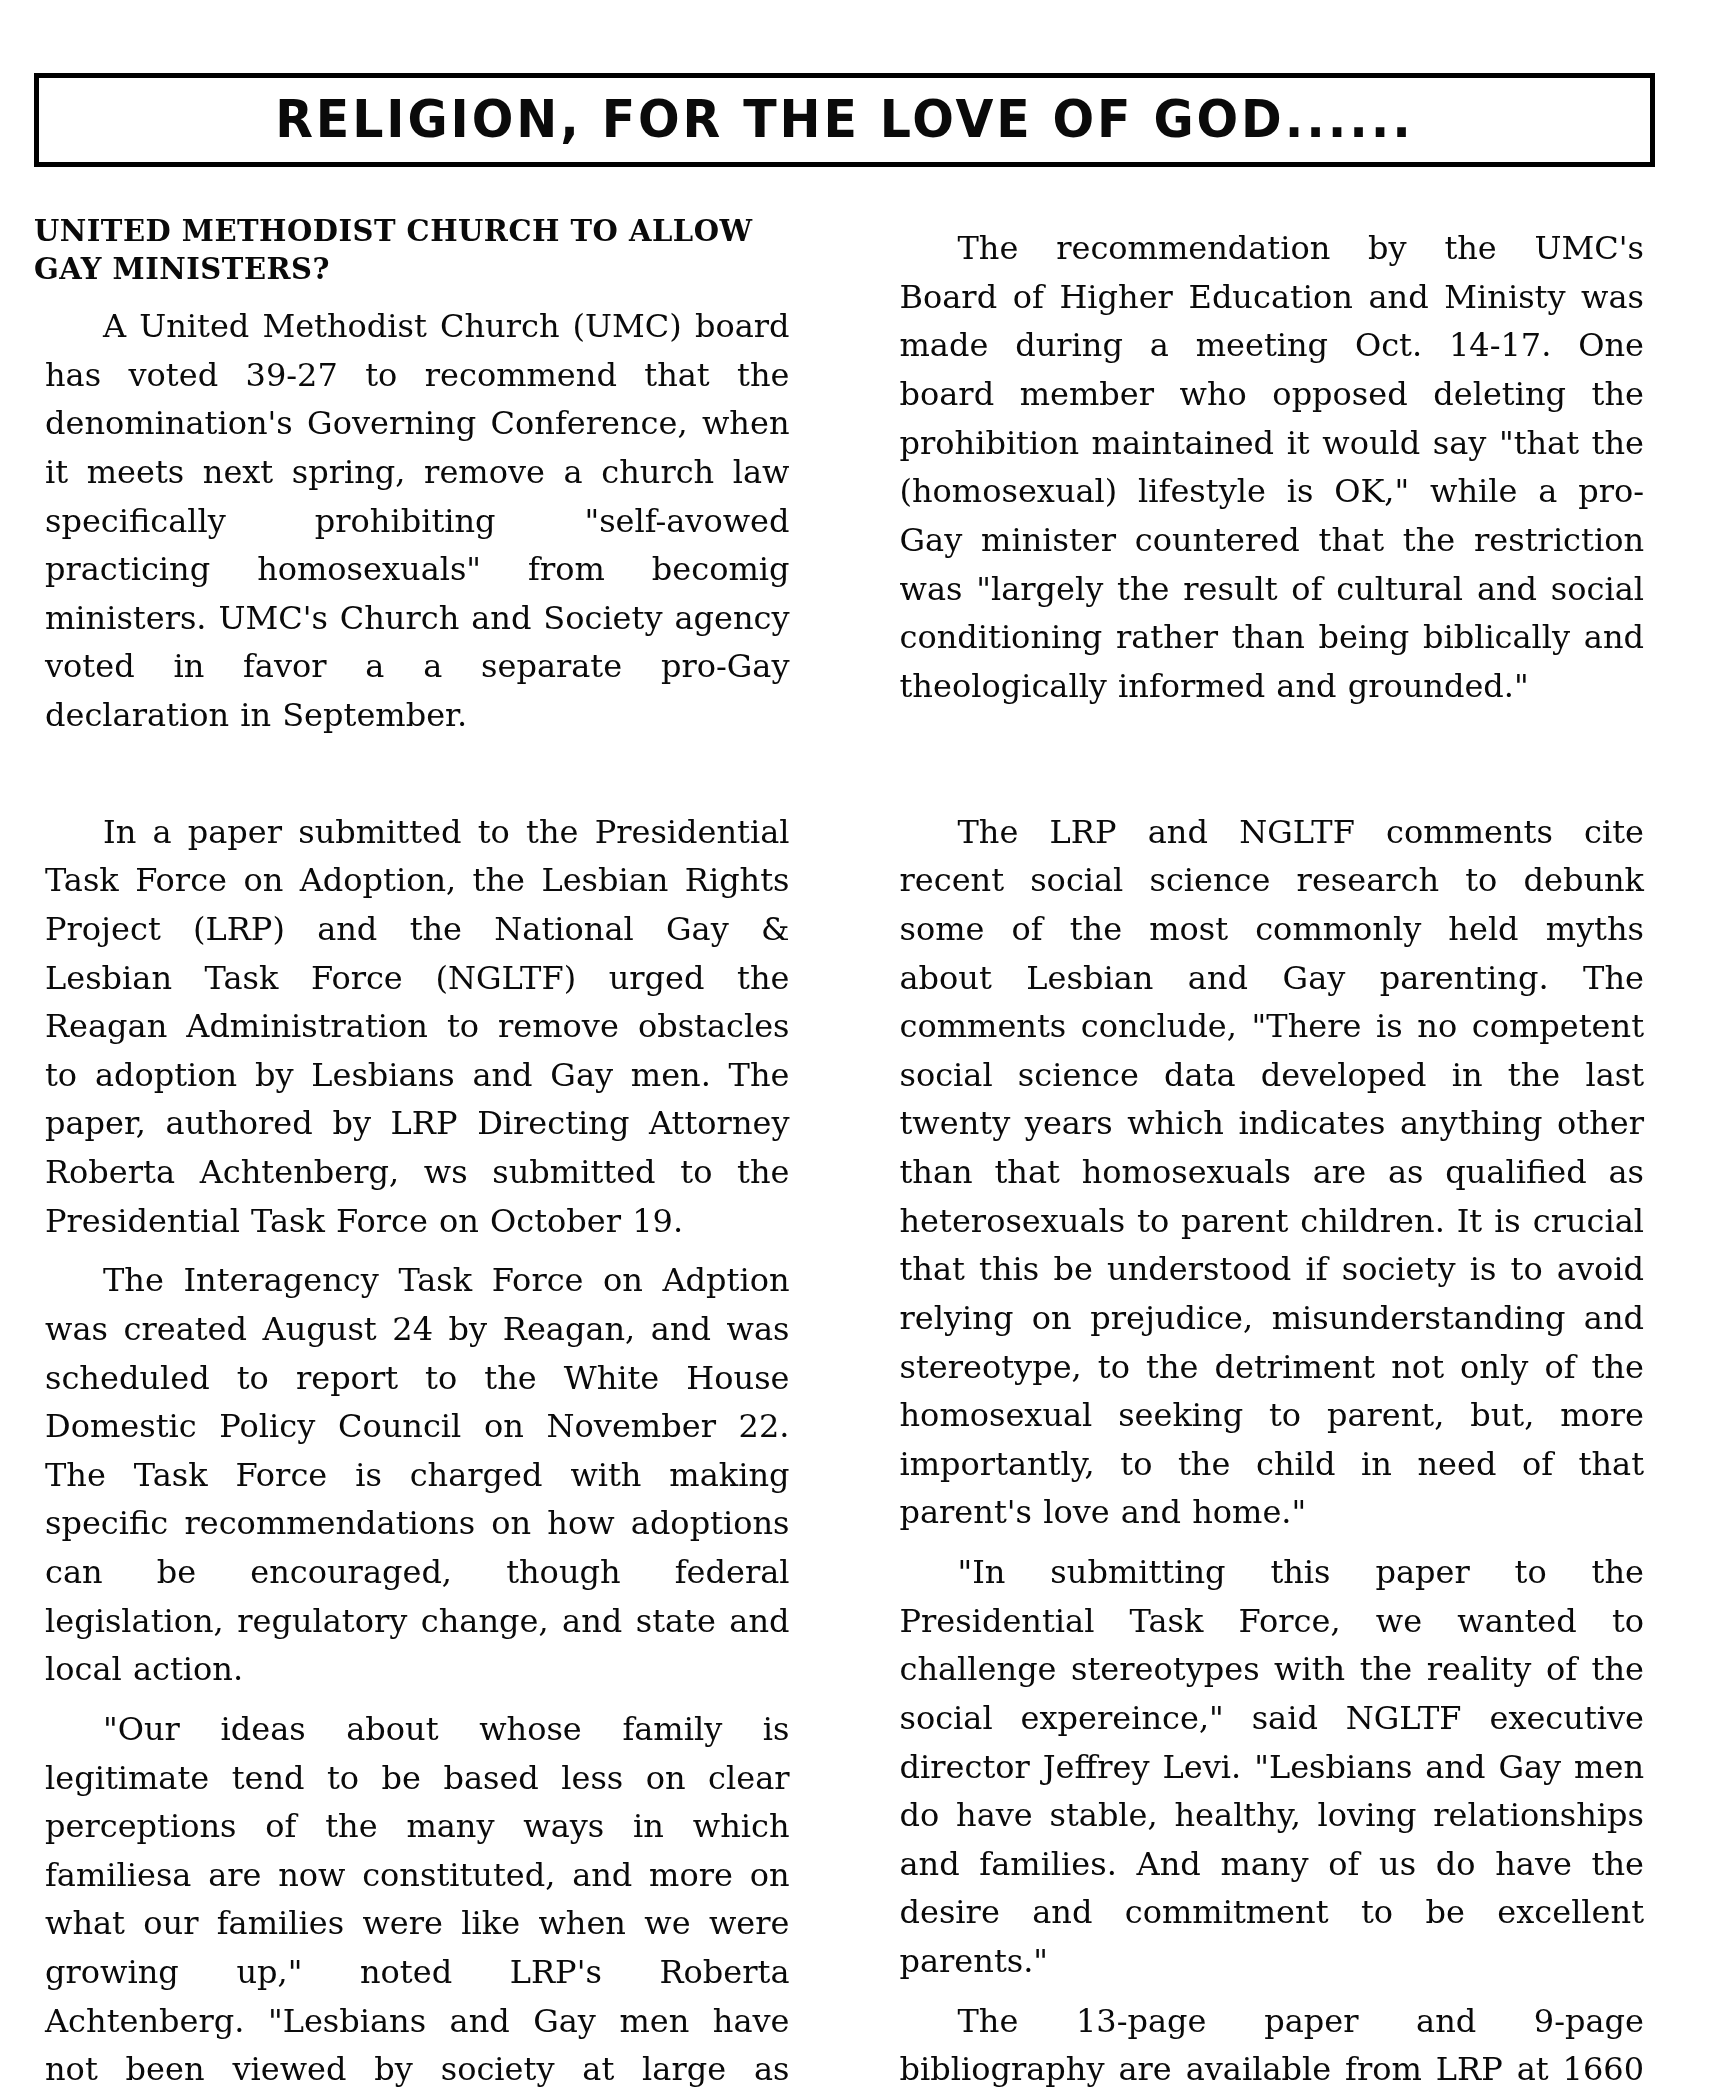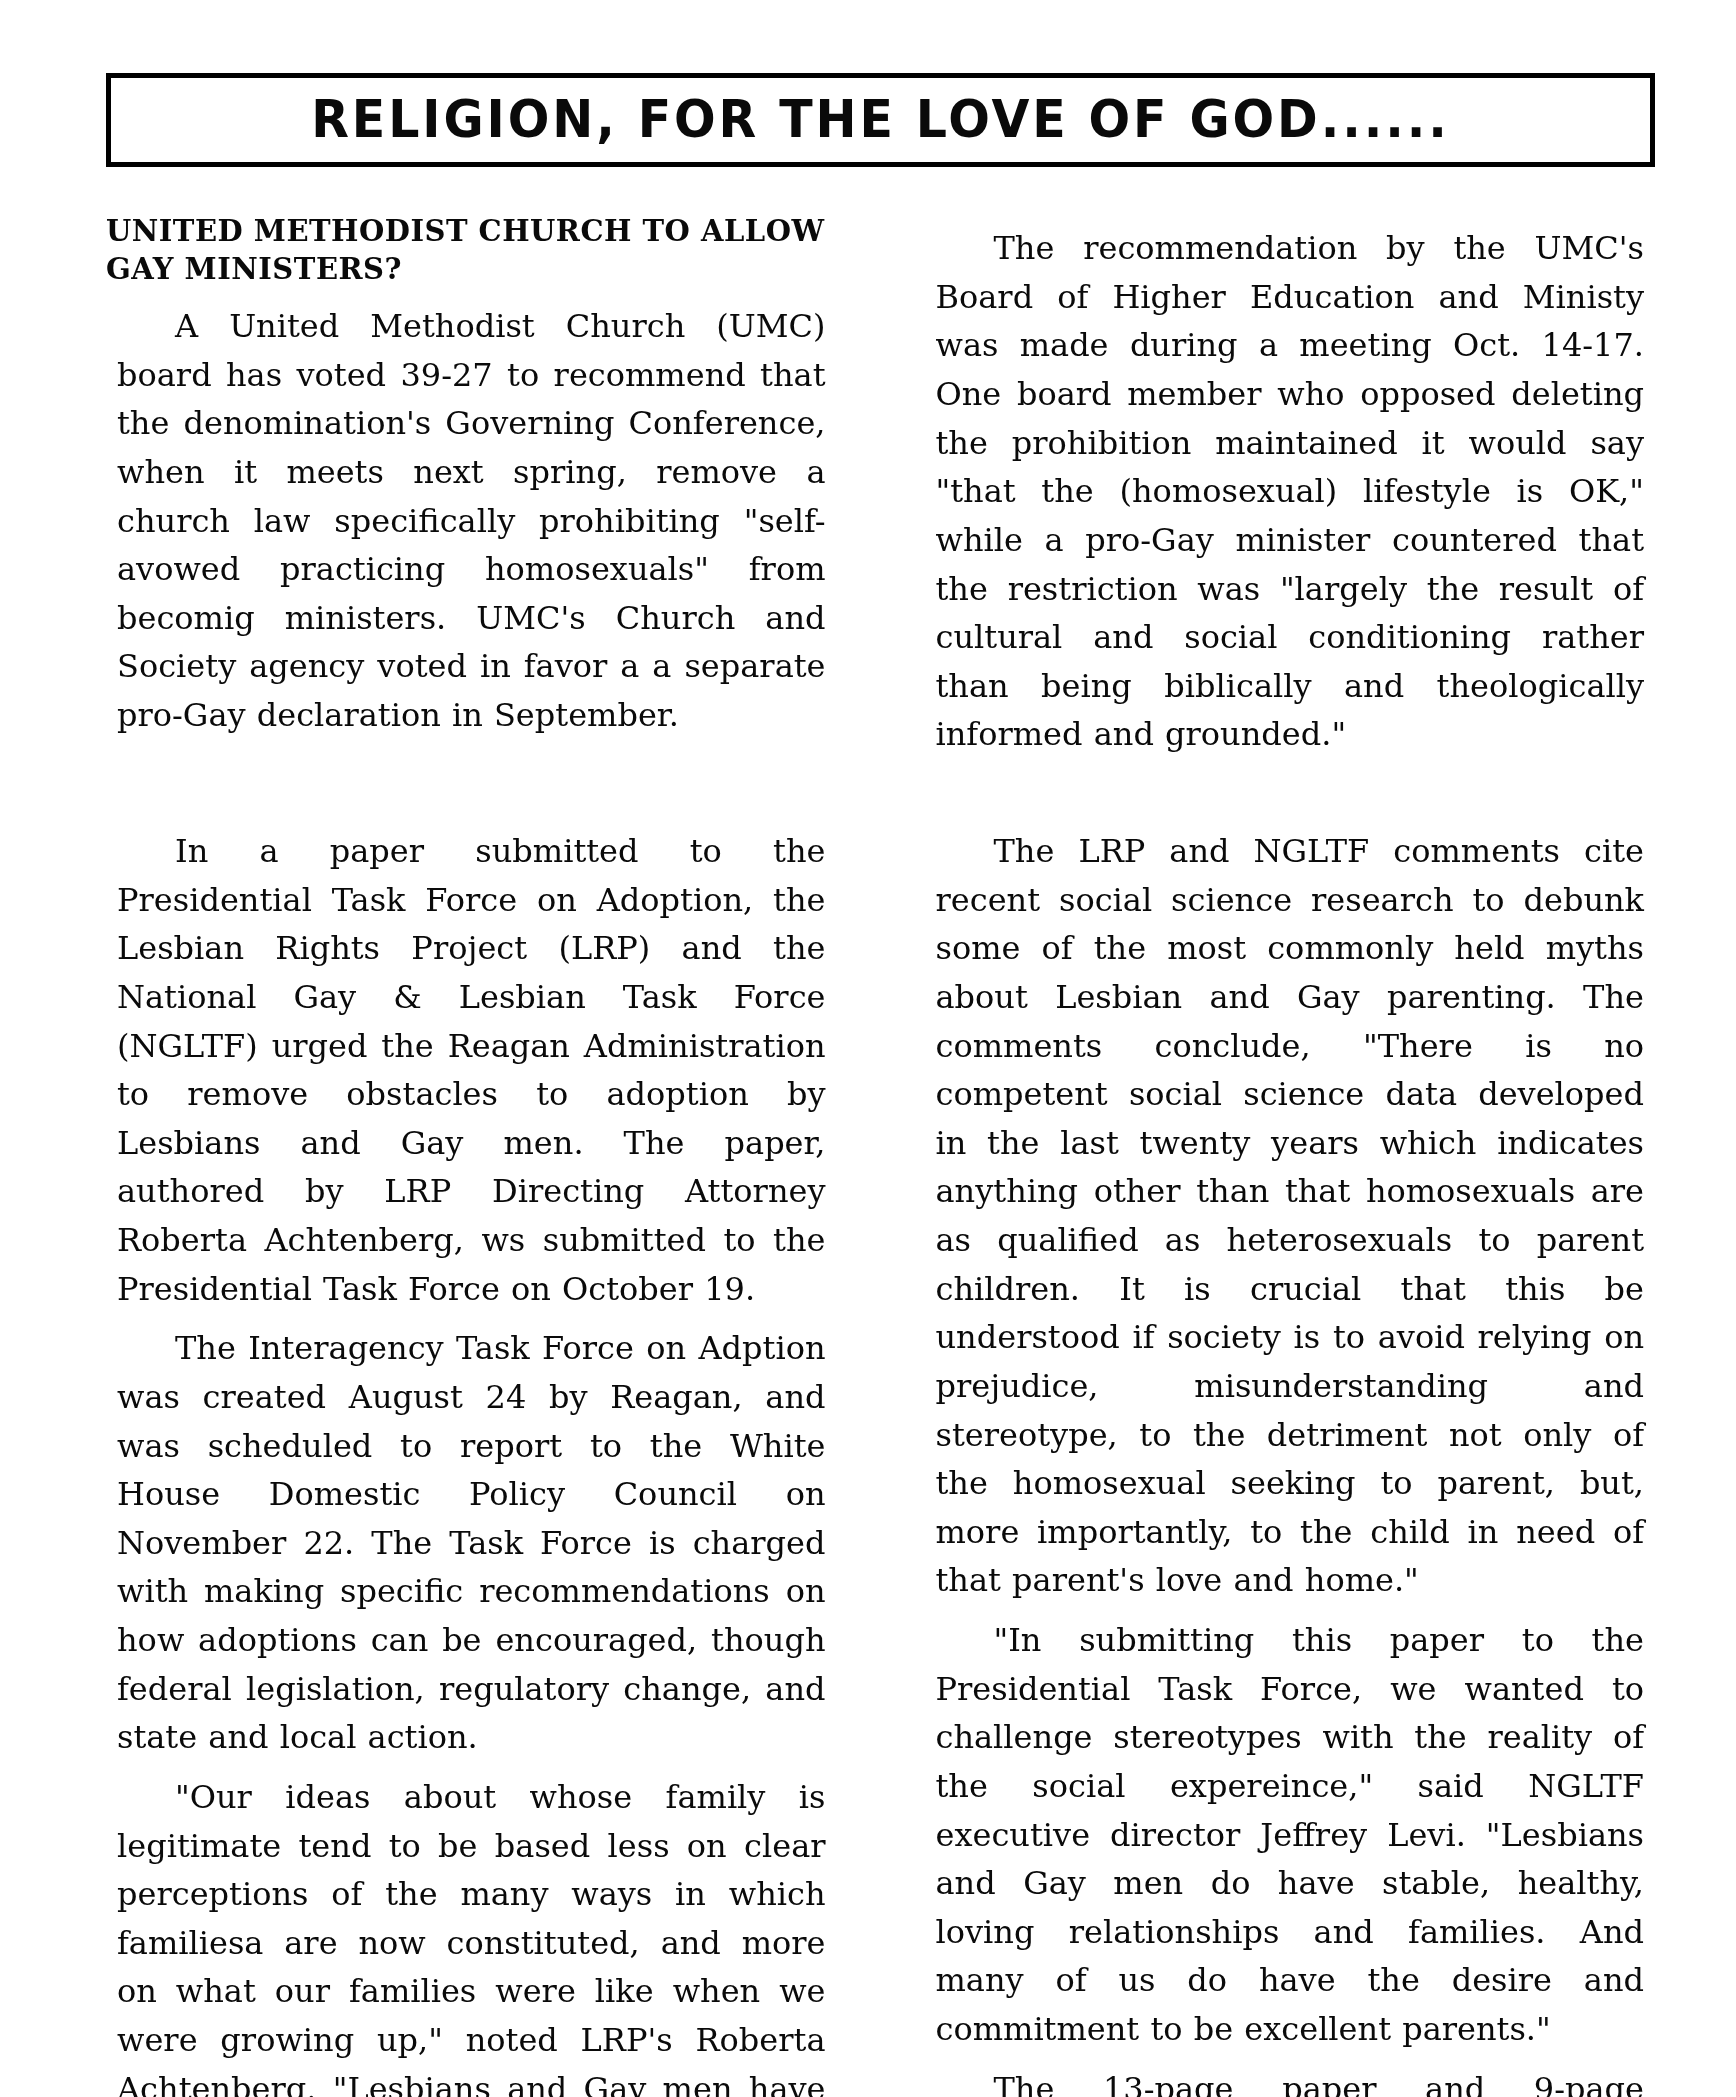--- a/index.html
+++ b/index.html
@@ -7,21 +7,21 @@
     padding: 0;
     background: #ffffff;
   }
   .page {
     position: relative;
     width: 1737px;
     height: 2097px;
     background: #ffffff;
     color: #0a0a0a;
     box-sizing: border-box;
-    padding: 73px 82px 48px 106px;
+    padding: 73px 82px 48px 34px;
     overflow: hidden;
     font-family: "DejaVu Serif", serif;
   }
   .banner {
     position: relative;
     border: 5.8px solid #000;
     background: #fff;
     text-align: center;
     padding: 16.4px 9.7px;
   }

